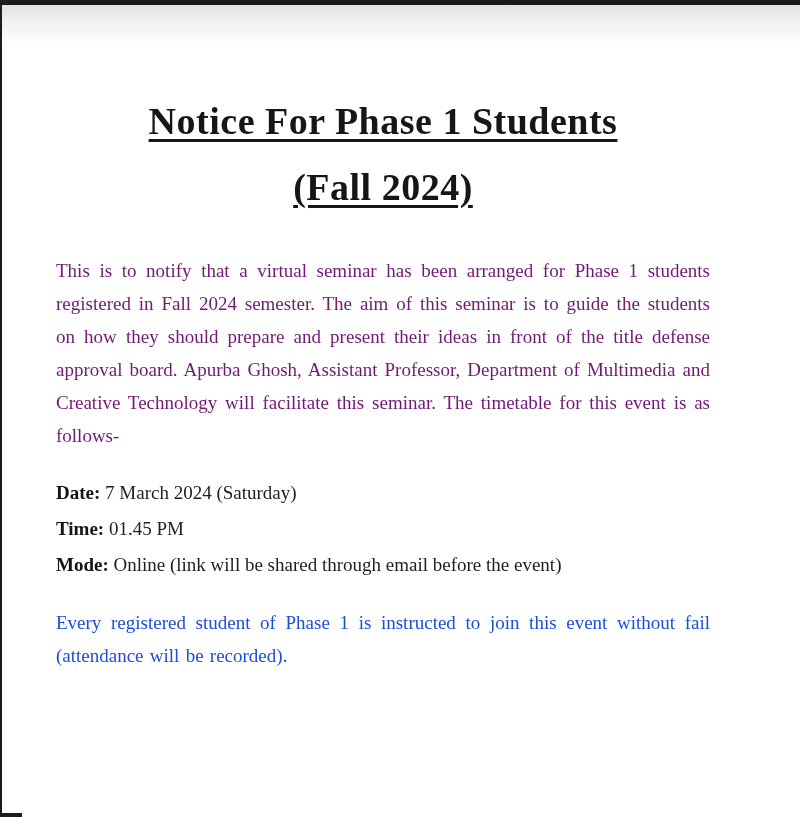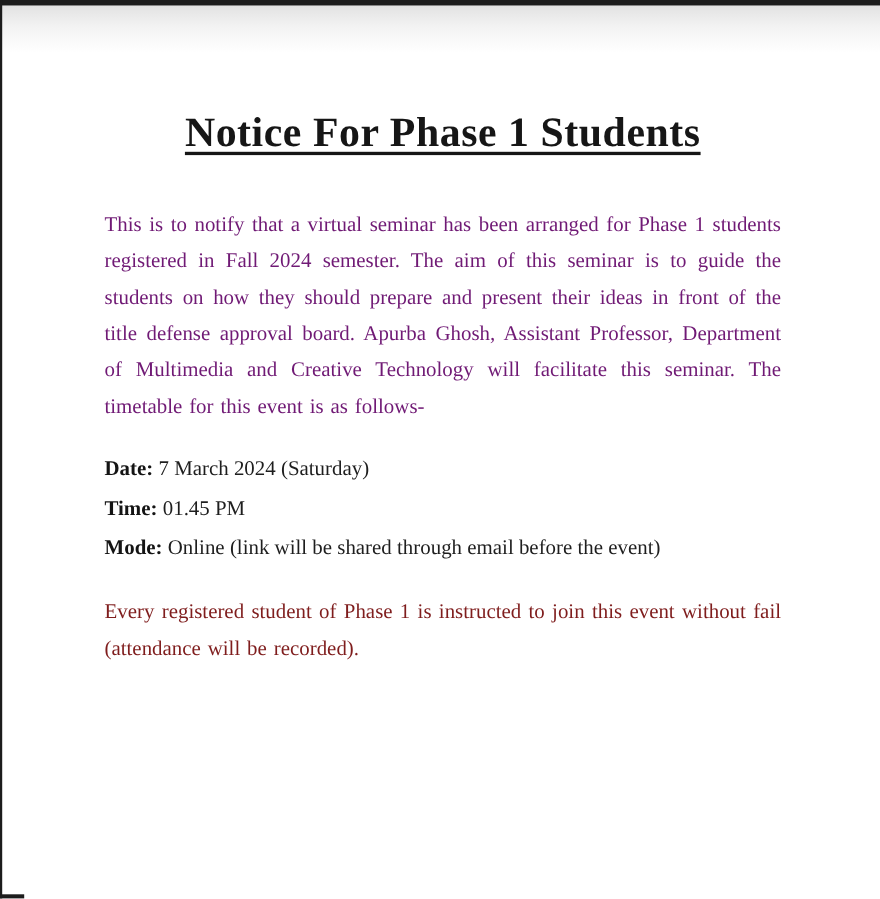--- a/index.html
+++ b/index.html
@@ -41,21 +41,21 @@
   .bottom-left-mark {
     position: absolute;
     left: 0; bottom: 0;
     width: 22px; height: 4px;
     background: #1c1c1c;
     z-index: 4;
   }
   .content {
     position: relative;
     z-index: 2;
-    padding: 88px 90px 0 95px; 
+    padding: 88px 90px 0 56px; 
   }
   .doc-title {
     margin: 0;
     text-align: center;
     font-size: 38px;
     line-height: 66px;
     font-weight: bold;
     color: #161616;
     letter-spacing: 0.5px;
   }
@@ -82,37 +82,38 @@
     font-weight: bold;
     color: #141414;
     margin-top: 39px;
   }
   .closing-par {
     margin: 23px 0 0 0;
     font-size: 19px;
     line-height: 33px;
     text-align: justify;
     word-spacing: 0.08em;
-    color: #7f1d1d;
+    color: #1d4ed8;
   }
 </style>
 </head>
 <body>
 
 <div class="page">
 
   <div class="top-bar"></div>
   <div class="top-shadow"></div>
   <div class="left-border"></div>
   <div class="bottom-left-mark"></div>
 
   <div class="content">
 
     <h1 class="doc-title">
       <span class="tline">Notice For Phase 1 Students</span><br>
+      <span class="tline">(Fall 2024)</span>
     </h1>
 
     <p class="body-par">This is to notify that a virtual seminar has been arranged for Phase 1 students registered in Fall 2024 semester. The aim of this seminar is to guide the students on how they should prepare and present their ideas in front of the title defense approval board. Apurba Ghosh, Assistant Professor, Department of Multimedia and Creative Technology will facilitate this seminar. The timetable for this event is as follows-</p>
 
     <div class="details">
       <div class="detail-row">
         <span class="lbl">Date:</span>
         <span class="val">7 March 2024 (Saturday)</span>
       </div>
       <div class="detail-row">

